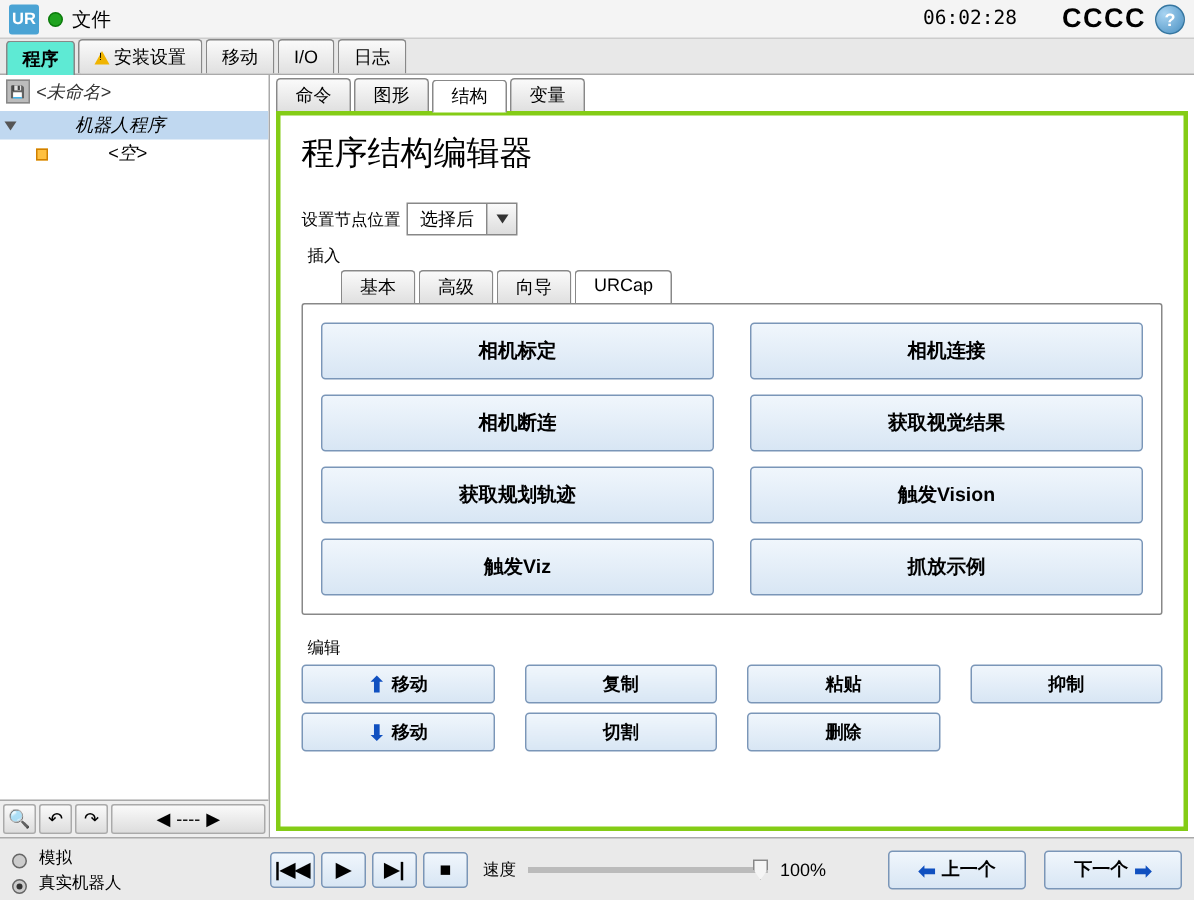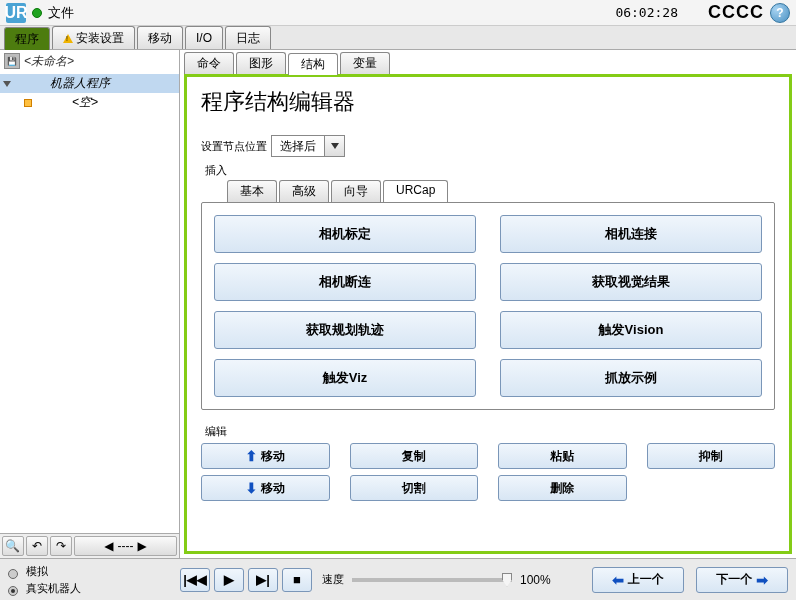--- a/index.html
+++ b/index.html
@@ -1,29 +1,29 @@
 <!DOCTYPE html>
 <html><head>
 <meta charset="utf-8">
 <style>
 * { box-sizing: border-box; margin: 0; padding: 0; font-family: "Microsoft YaHei", sans-serif; }
 body { width: 796px; height: 600px; background: #f0f0f0; overflow: hidden; font-size: 12px; }
 
 .topbar { height: 26px; display: flex; align-items: center; padding: 0 6px; background: #f4f4f4; border-bottom: 1px solid #ccc; }
-.ur-logo { width: 20px; height: 20px; background: #4aa3d4; color: #fff; display: flex; align-items: center; justify-content: center; font-weight: bold; border-radius: 2px; font-size: 16px; }
+.ur-logo { width: 20px; height: 20px; background: #4aa3d4; color: #fff; display: flex; align-items: center; justify-content: center; font-weight: bold; border-radius: 2px; font-size: 11px; }
 .green-dot { width: 10px; height: 10px; background: #1fa31f; border-radius: 50%; margin: 0 6px; border: 1px solid #0a7a0a; }
 .topbar .file-lbl { flex: 0 0 auto; font-size: 13px; }
 .topbar .spacer { flex: 1; }
 .clock { font-family: monospace; font-size: 13px; margin-right: 30px; }
 .cccc { font-size: 18px; font-weight: bold; letter-spacing: 1px; margin-right: 6px; }
 .help-icon { width: 20px; height: 20px; border-radius: 50%; background: radial-gradient(circle at 30% 30%, #a8d4f2, #4a90c2); color: #fff; display: flex; align-items: center; justify-content: center; font-weight: bold; border: 1px solid #3576a0; }
 
 .main-tabs { display: flex; height: 24px; padding-left: 4px; background: #e8e8e8; border-bottom: 1px solid #aaa; }
 .main-tab { border: 1px solid #888; border-bottom: none; padding: 3px 10px; background: linear-gradient(#fafafa,#e0e0e0); margin-right: 2px; border-radius: 3px 3px 0 0; font-size: 12px; display: flex; align-items: center; gap: 3px; cursor: pointer; }
-.main-tab.active { background: #4d7c0f; position: relative; top: 1px; }
+.main-tab.active { background: #5eead4; position: relative; top: 1px; font-weight: bold; }
 .warn-tri { display:inline-block; width: 0; height: 0; border-left: 5px solid transparent; border-right: 5px solid transparent; border-bottom: 9px solid #f0b400; position: relative; }
 .warn-tri::after { content:"!"; position:absolute; left:-2px; top:1px; font-size:7px; color:#000; }
 
 .workarea { display: flex; height: 508px; }
 
 .leftpanel { width: 180px; background: #fff; border-right: 1px solid #aaa; display: flex; flex-direction: column; }
 .lp-header { display: flex; align-items: center; padding: 2px 4px; height: 22px; }
 .save-ico { width: 16px; height: 16px; background: #bcbcbc; border: 1px solid #888; margin-right: 4px; display: flex; align-items: center; justify-content: center; font-size: 8px; }
 .lp-title { font-style: italic; color: #333; }
 .lp-tree { flex: 1; overflow: auto; font-size: 12px; padding-top: 2px; }

